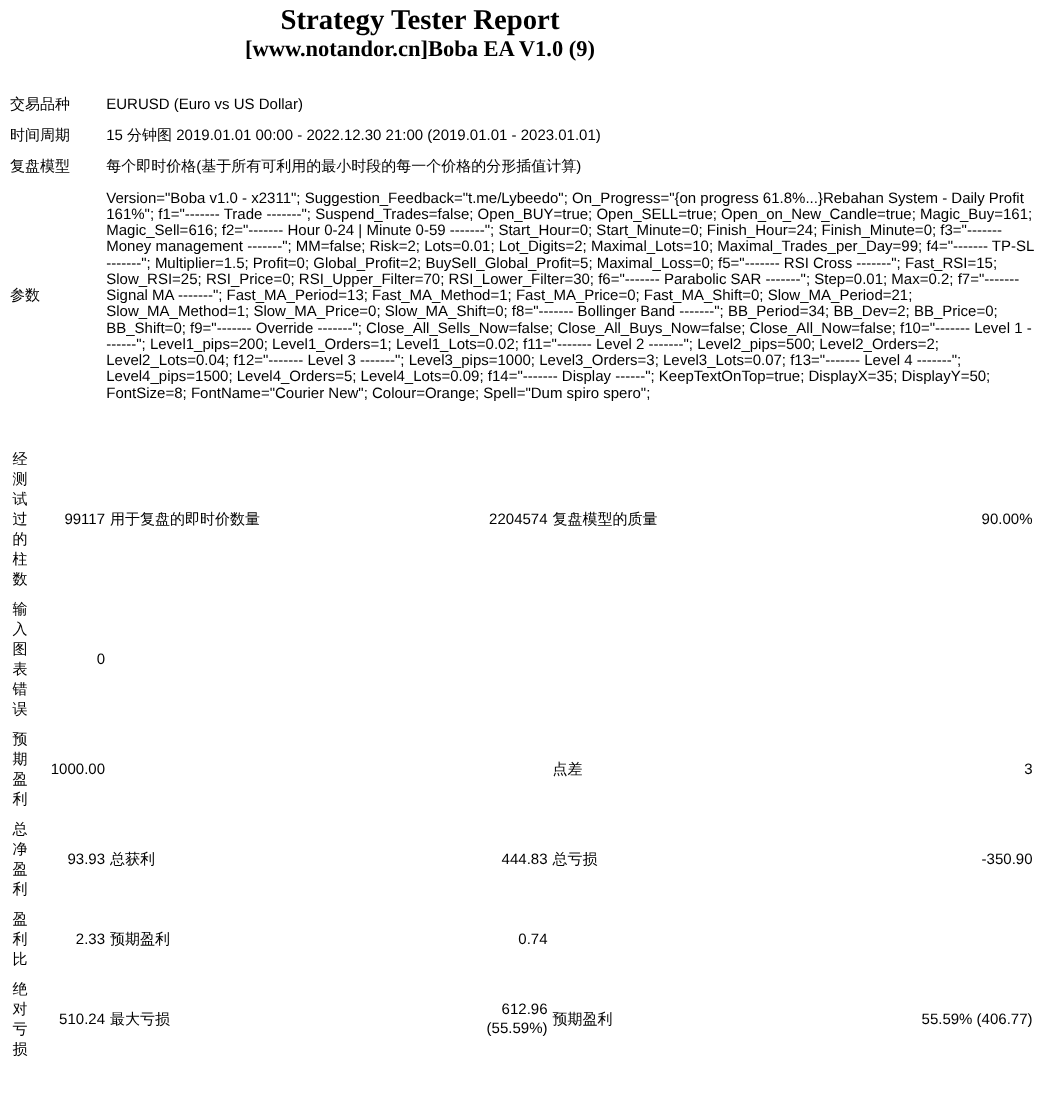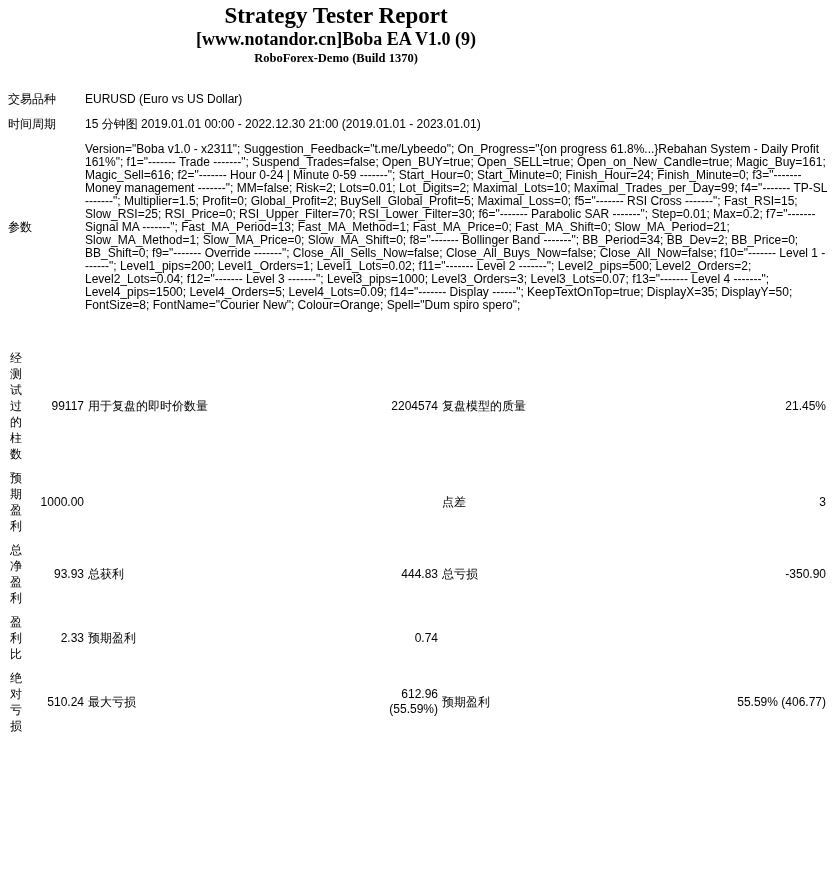--- a/index.html
+++ b/index.html
@@ -61,32 +61,35 @@
   .stats-table td.val { text-align: right; }
 </style>
 </head>
 <body>
 
 <div class="report">
 
   <div class="header">
     <div class="t1">Strategy Tester Report</div>
     <div class="t2">[www.notandor.cn]Boba EA V1.0 (9)</div>
-    <div class="t3">RoboForex-Demo (Build 1370)</div>
   </div>
 
   <table class="info-table">
     <tbody>
         <tr>
       <td class="lbl">交易品种</td>
       <td>EURUSD (Euro vs US Dollar)</td>
     </tr>
     <tr>
       <td class="lbl">时间周期</td>
       <td>15 分钟图 2019.01.01 00:00 - 2022.12.30 21:00 (2019.01.01 - 2023.01.01)</td>
+    </tr>
+    <tr>
+      <td class="lbl">复盘模型</td>
+      <td>每个即时价格(基于所有可利用的最小时段的每一个价格的分形插值计算)</td>
     </tr>
     <tr>
       <td class="lbl">参数</td>
       <td class="params">Version="Boba v1.0 - x2311"; Suggestion_Feedback="t.me/Lybeedo"; On_Progress="{on progress 61.8%...}Rebahan System - Daily Profit 161%"; f1="------- Trade -------"; Suspend_Trades=false; Open_BUY=true; Open_SELL=true; Open_on_New_Candle=true; Magic_Buy=161; Magic_Sell=616; f2="------- Hour 0-24 | Minute 0-59 -------"; Start_Hour=0; Start_Minute=0; Finish_Hour=24; Finish_Minute=0; f3="------- Money management -------"; MM=false; Risk=2; Lots=0.01; Lot_Digits=2; Maximal_Lots=10; Maximal_Trades_per_Day=99; f4="------- TP-SL -------"; Multiplier=1.5; Profit=0; Global_Profit=2; BuySell_Global_Profit=5; Maximal_Loss=0; f5="------- RSI Cross -------"; Fast_RSI=15; Slow_RSI=25; RSI_Price=0; RSI_Upper_Filter=70; RSI_Lower_Filter=30; f6="------- Parabolic SAR -------"; Step=0.01; Max=0.2; f7="------- Signal MA -------"; Fast_MA_Period=13; Fast_MA_Method=1; Fast_MA_Price=0; Fast_MA_Shift=0; Slow_MA_Period=21; Slow_MA_Method=1; Slow_MA_Price=0; Slow_MA_Shift=0; f8="------- Bollinger Band -------"; BB_Period=34; BB_Dev=2; BB_Price=0; BB_Shift=0; f9="------- Override -------"; Close_All_Sells_Now=false; Close_All_Buys_Now=false; Close_All_Now=false; f10="------- Level 1 -------"; Level1_pips=200; Level1_Orders=1; Level1_Lots=0.02; f11="------- Level 2 -------"; Level2_pips=500; Level2_Orders=2; Level2_Lots=0.04; f12="------- Level 3 -------"; Level3_pips=1000; Level3_Orders=3; Level3_Lots=0.07; f13="------- Level 4 -------"; Level4_pips=1500; Level4_Orders=5; Level4_Lots=0.09; f14="------- Display ------"; KeepTextOnTop=true; DisplayX=35; DisplayY=50; FontSize=8; FontName="Courier New"; Colour=Orange; Spell="Dum spiro spero";</td>
     </tr>
   </tbody>
     </table>
 
   <table class="stats-table">
     <colgroup>
@@ -97,21 +100,29 @@
         <col style="width:250px">
         <col style="width:138px">
     </colgroup>
     <tbody>
         <tr>
       <td class="vlabel">经测试过的柱数</td>
       <td class="val">99117</td>
       <td>用于复盘的即时价数量</td>
       <td class="val">2204574</td>
       <td>复盘模型的质量</td>
-      <td class="val">21.45%</td>
+      <td class="val">90.00%</td>
+    </tr>
+    <tr>
+      <td class="vlabel">输入图表错误</td>
+      <td class="val">0</td>
+      <td></td>
+      <td class="val"></td>
+      <td></td>
+      <td class="val"></td>
     </tr>
     <tr>
       <td class="vlabel">预期盈利</td>
       <td class="val">1000.00</td>
       <td></td>
       <td class="val"></td>
       <td>点差</td>
       <td class="val">3</td>
     </tr>
     <tr>

